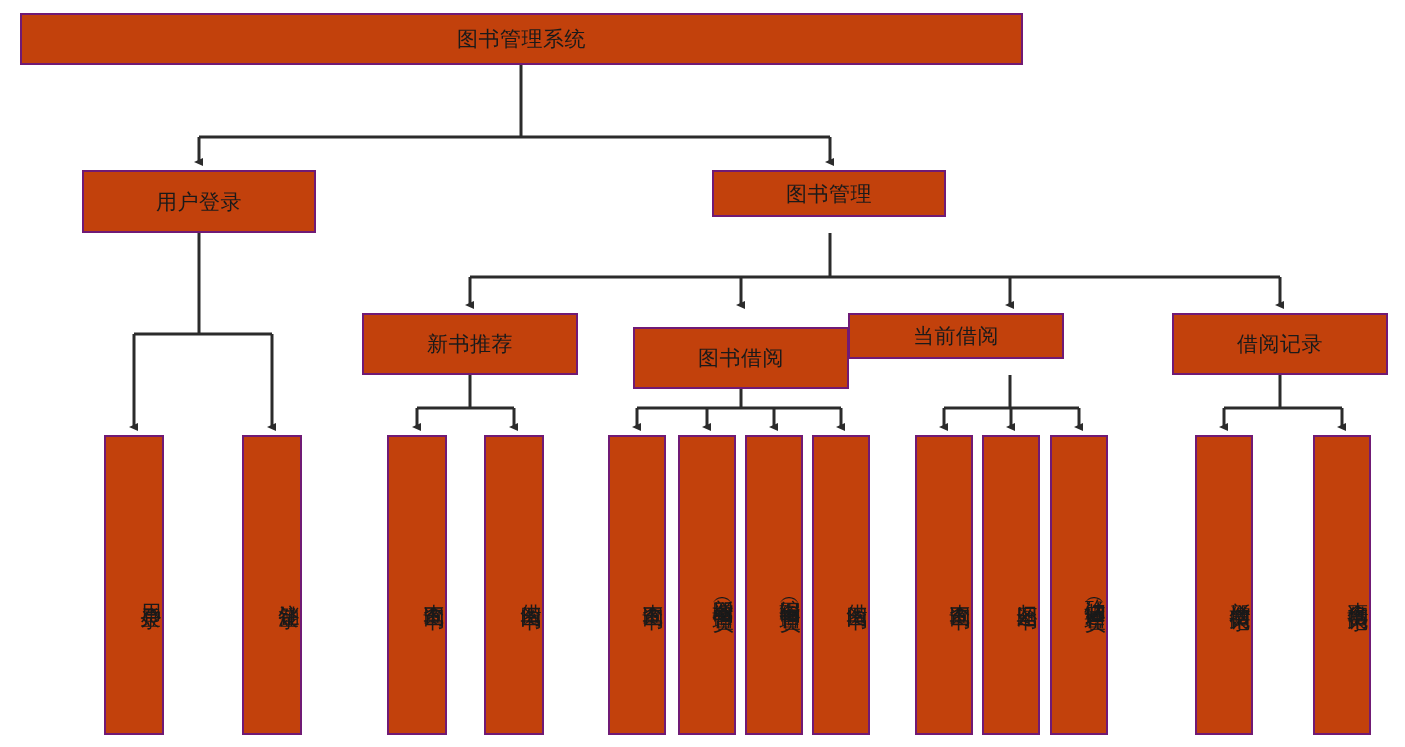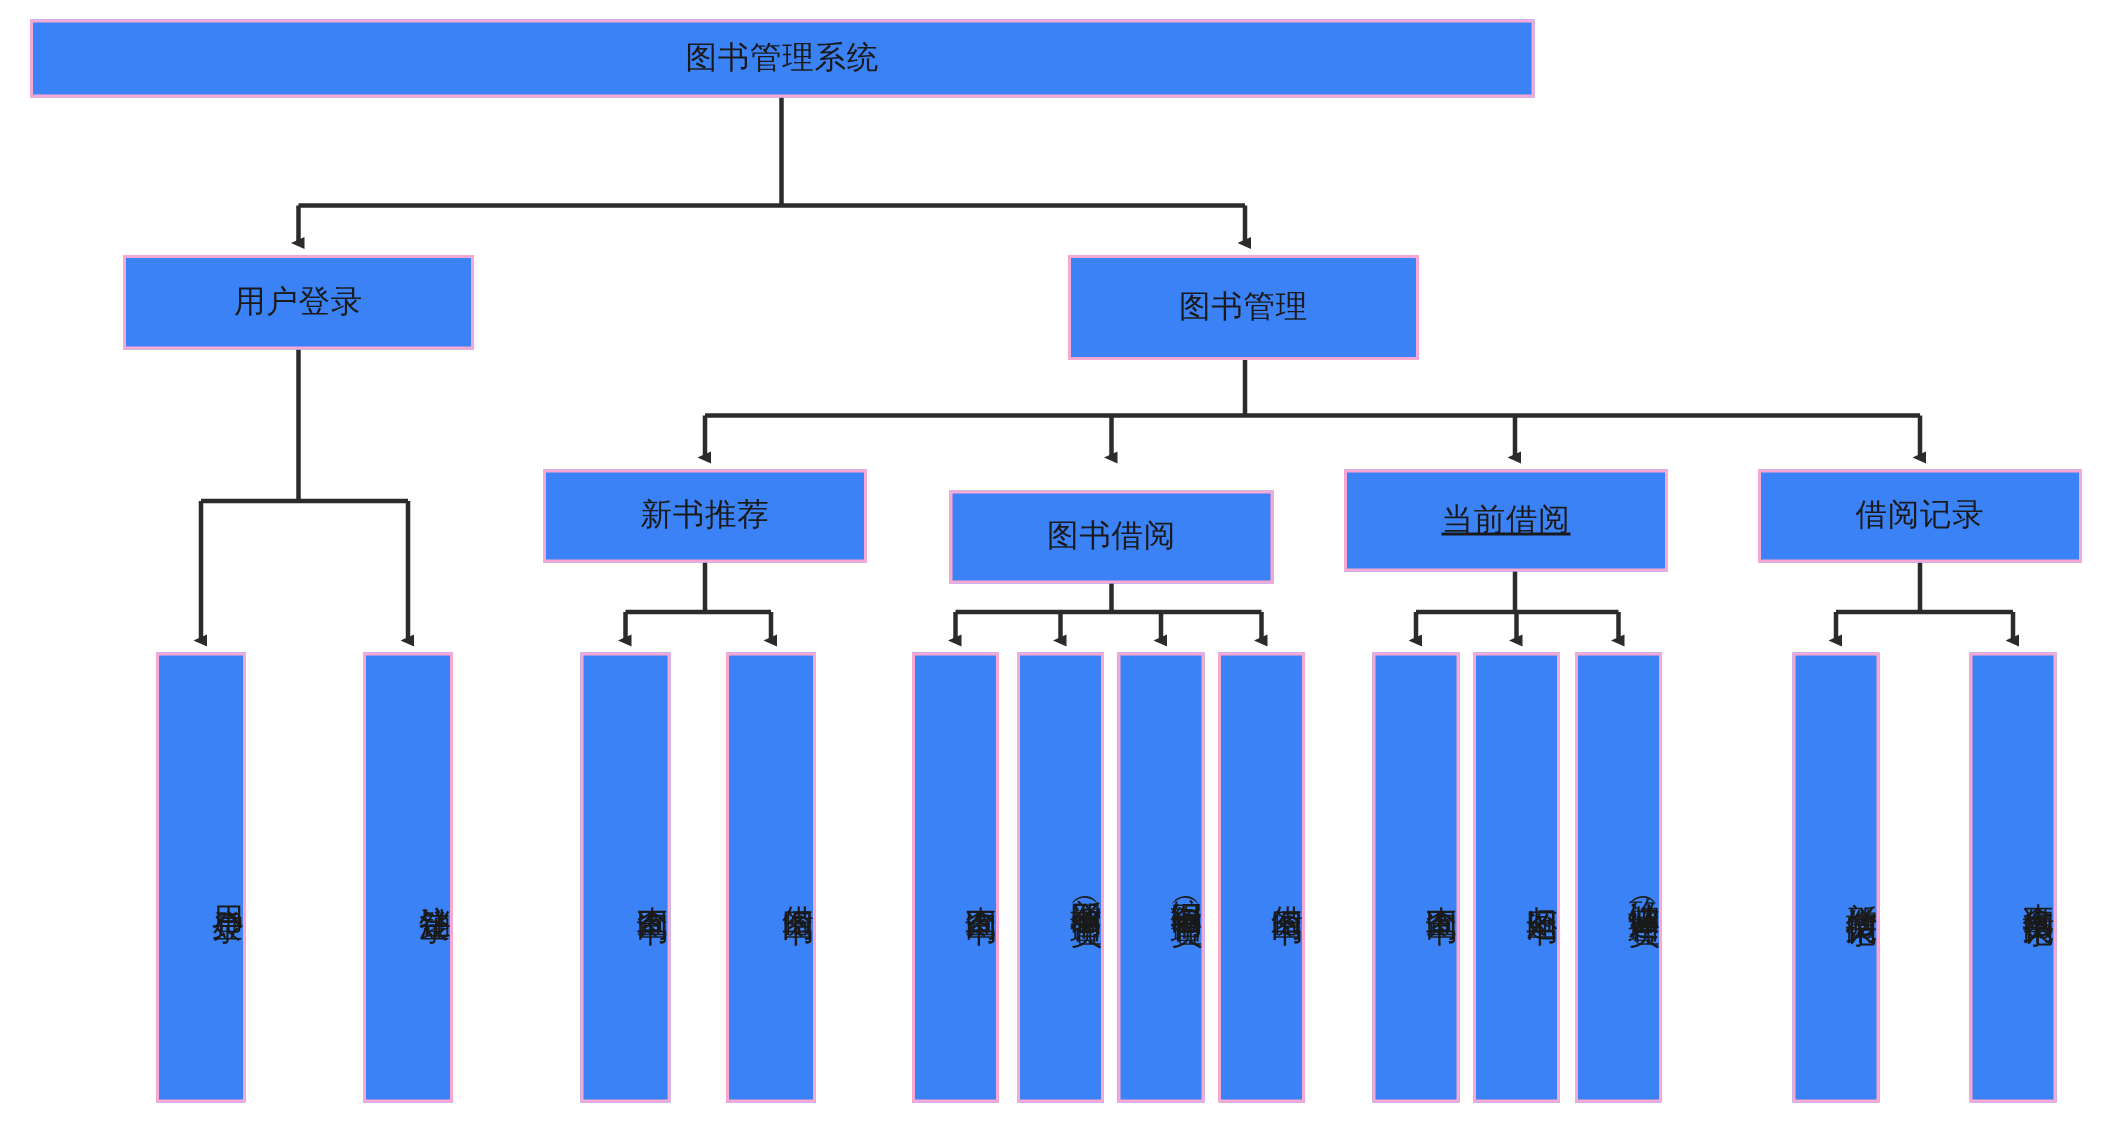--- a/index.html
+++ b/index.html
@@ -22,22 +22,22 @@
     position: absolute;
     left: 0;
     top: 0;
     width: 1405px;
     height: 747px;
     pointer-events: none;
   }
   .node {
     position: absolute;
     box-sizing: border-box;
-    border: 2px solid #f9a8d4;
-    background: #3b82f6;
+    border: 2px solid #701a75;
+    background: #c2410c;
     display: flex;
     align-items: center;
     justify-content: center;
     color: #1a1a1a;
     text-align: right;
   }
   .node-h {
     font-size: 21px;
     letter-spacing: 0.5px;
     line-height: 1.2;
@@ -127,31 +127,31 @@
     </g>
   </svg>
 
   <div class="node node-h node-root" style="left:20px; top:13px; width:1003px; height:52px;">
     <span>图书管理系统</span>
   </div>
 
   <div class="node node-h" style="left:82px; top:170px; width:234px; height:63px;">
     <span>用户登录</span>
   </div>
-  <div class="node node-h" style="left:712px; top:170px; width:234px; height:70px;">
+  <div class="node node-h" style="left:712px; top:170px; width:234px; height:47px;">
     <span>图书管理</span>
   </div>
 
   <div class="node node-h" style="left:362px; top:313px; width:216px; height:62px;">
     <span>新书推荐</span>
   </div>
   <div class="node node-h" style="left:633px; top:327px; width:216px; height:62px;">
     <span>图书借阅</span>
   </div>
-  <div class="node node-h" style="left:896px; top:313px; width:216px; height:68px;text-decoration:underline;">
+  <div class="node node-h" style="left:848px; top:313px; width:216px; height:46px;">
     <span>当前借阅</span>
   </div>
   <div class="node node-h" style="left:1172px; top:313px; width:216px; height:62px;">
     <span>借阅记录</span>
   </div>
 
   <div class="node node-v" style="left:104px; top:435px; width:60px; height:300px;">
     <span class="vtext">用户登录</span>
   </div>
   <div class="node node-v" style="left:242px; top:435px; width:60px; height:300px;">

